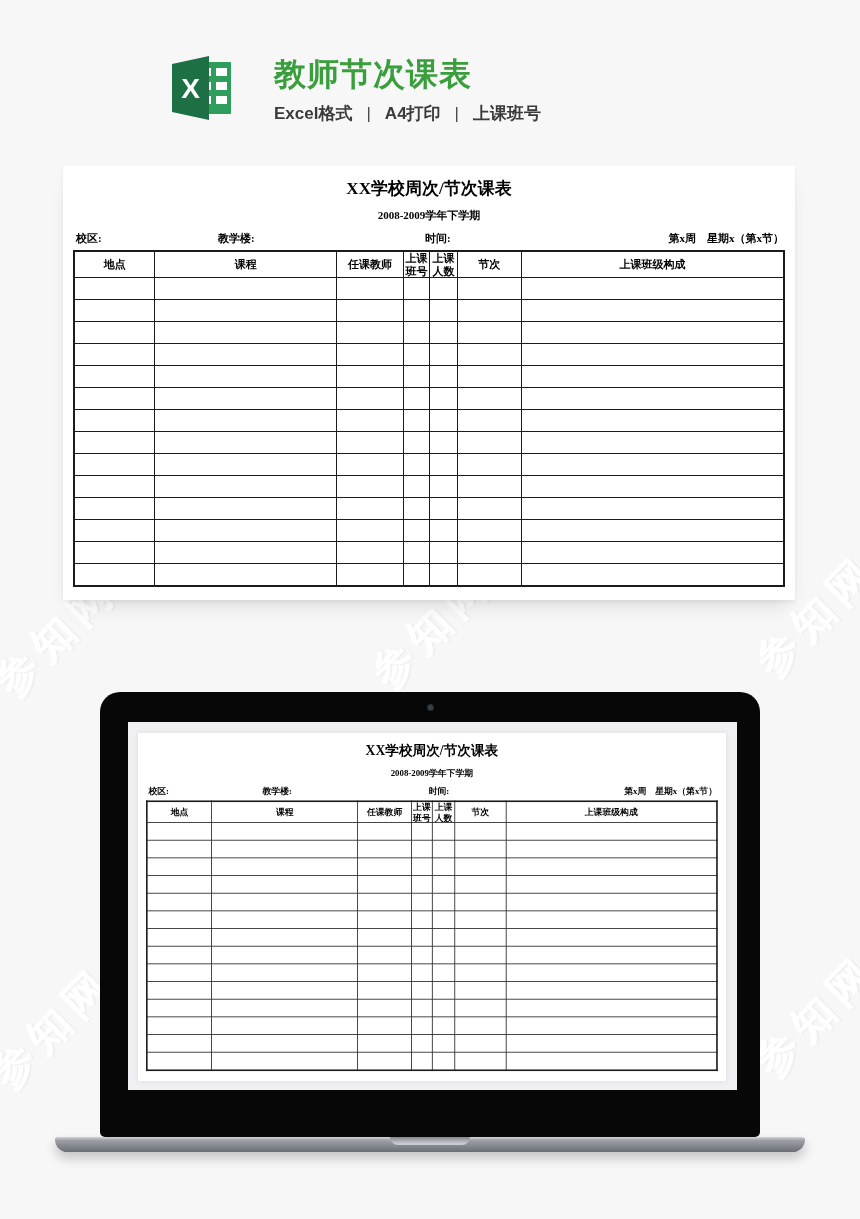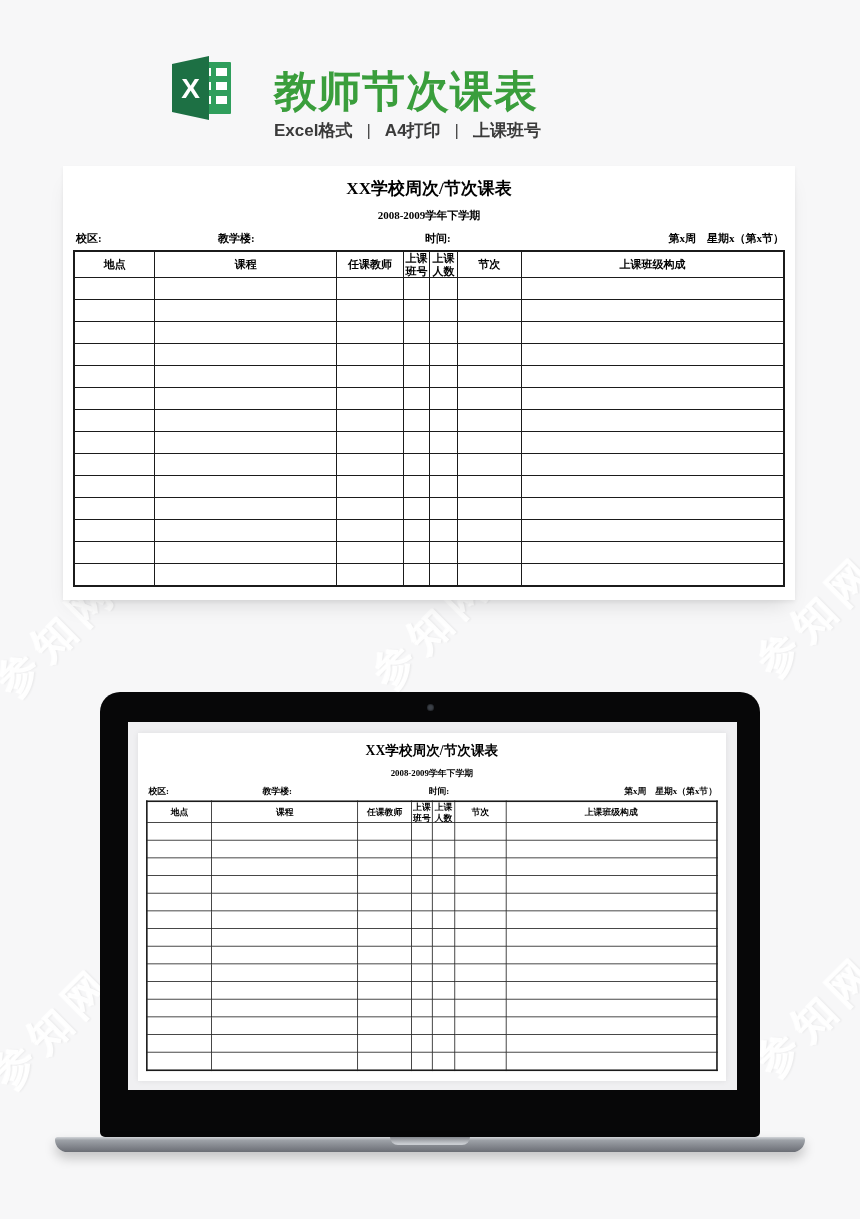--- a/index.html
+++ b/index.html
@@ -26,23 +26,22 @@
   }
 
   
   .tpl-header {
     position:absolute; left:170px; top:55px;
     display:flex; align-items:flex-start; gap:40px; z-index:2;
   }
   .excel-icon { width:64px; height:66px; display:block; }
   .tpl-header-text { display:flex; flex-direction:column; }
   .tpl-title {
-    font-size:43px; font-weight:bold; line-height:38px;
+    font-size:32px; font-weight:bold; line-height:38px;
     letter-spacing:1px;
-    margin-top:17px;
   }
   .tpl-subtitle {
     margin-top:9px; font-size:17px; font-weight:bold; color:#3a3a3a;
     display:flex; align-items:center;
   }
   .tpl-subtitle .pipe { margin:0 14px; color:#4a4a4a; font-weight:normal; }
 
   
   .preview-card {
     position:absolute; left:63px; top:166px;

